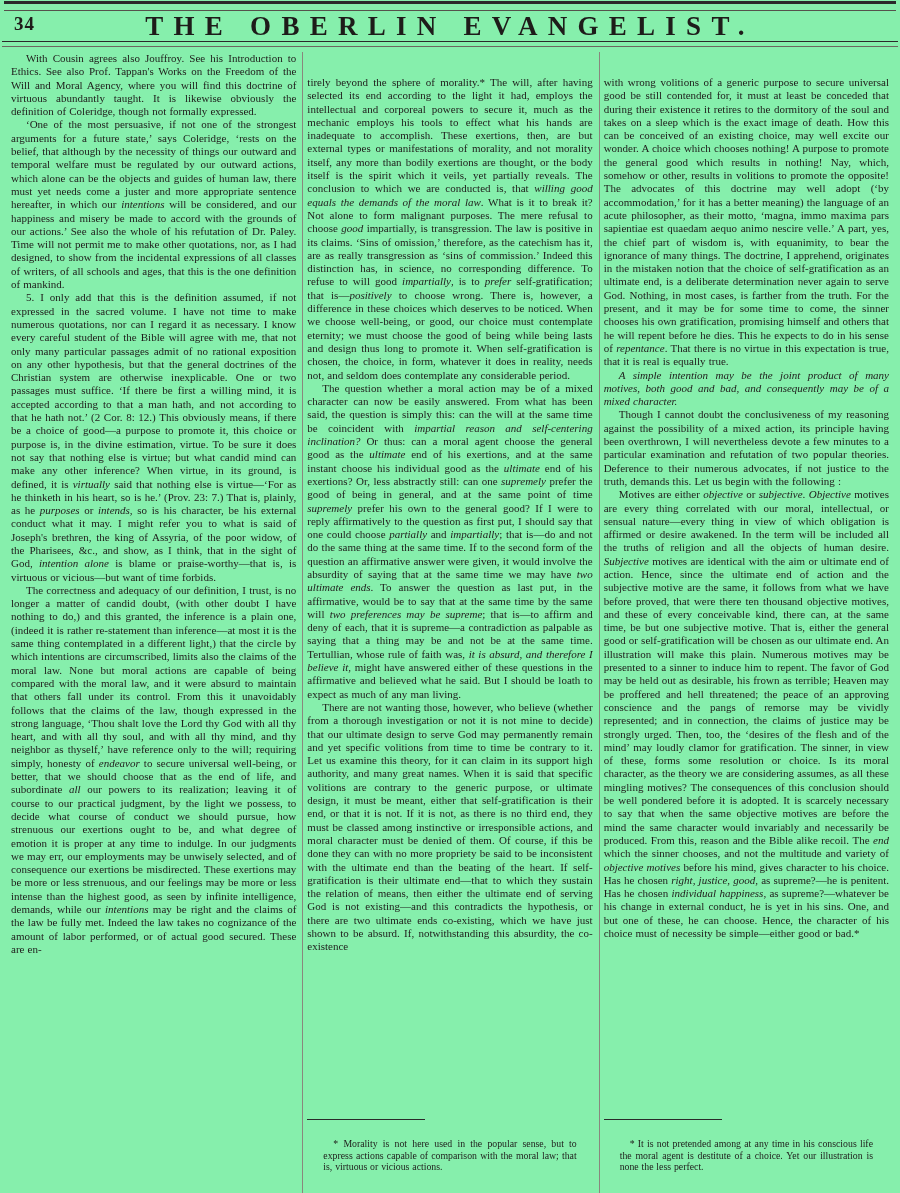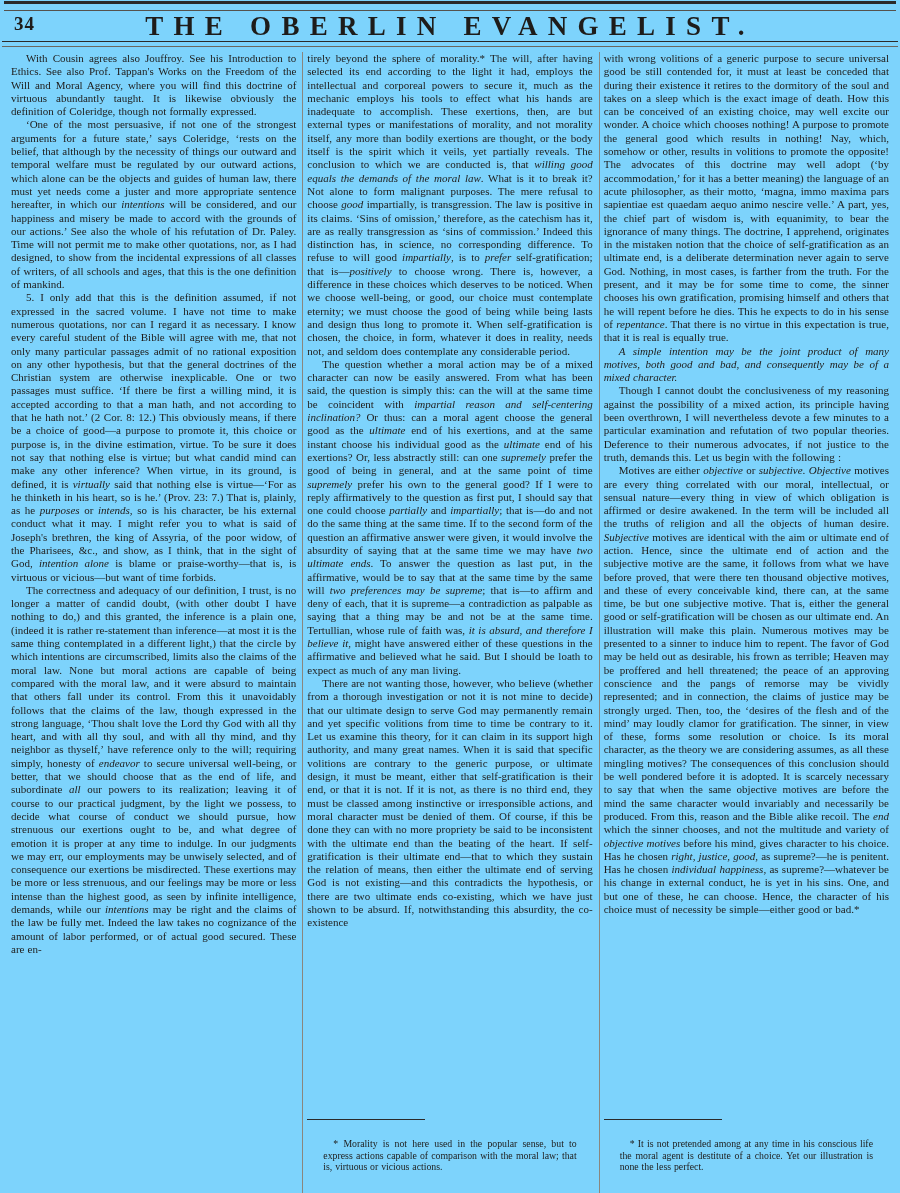--- a/index.html
+++ b/index.html
@@ -6,21 +6,21 @@
     margin: 0;
     padding: 0;
     background: #e9e7e2;
     font-family: "Liberation Serif", "DejaVu Serif", serif;
   }
   .page {
     position: relative;
     width: 900px;
     height: 1193px;
     margin: 0 auto;
-    background: #7dd3fc;
+    background: #86efac;
     color: #1e1c1a;
     overflow: hidden;
     box-sizing: border-box;
   }
   
   .top-rule {
     height: 6px;
     border-top: 3px solid #2a2a2a;
     border-bottom: 1px solid #55524c;
     margin: 1px 4px 0 4px;
@@ -74,20 +74,21 @@
     width: 1px;
     background: #8a867d;
     margin: 0 1px;
   }
   p.para {
     margin: 0;
     text-indent: 15px;
   }
   p.para.cont {
     text-indent: 0;
+    margin-top: 24px;
   }
   .fn-sep {
     margin-top: auto;
     width: 118px;
     border-top: 1.4px solid #2a2a2a;
     margin-bottom: 2px;
   }
   p.footnote {
     margin: 16px;
     font-size: 9.8px;

